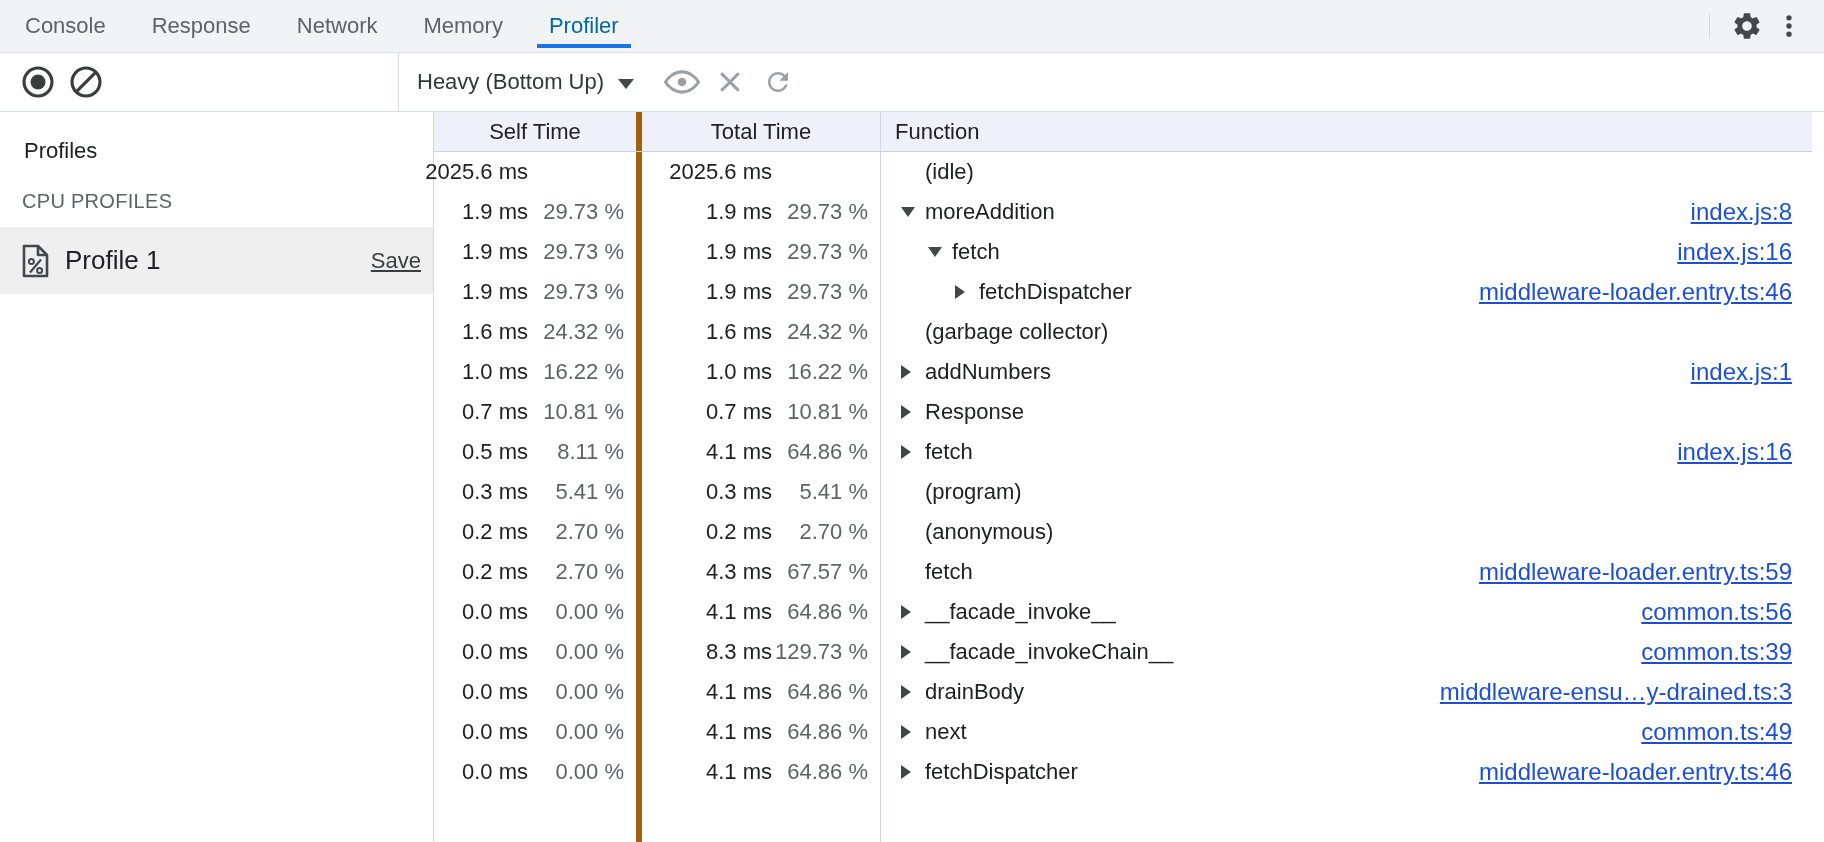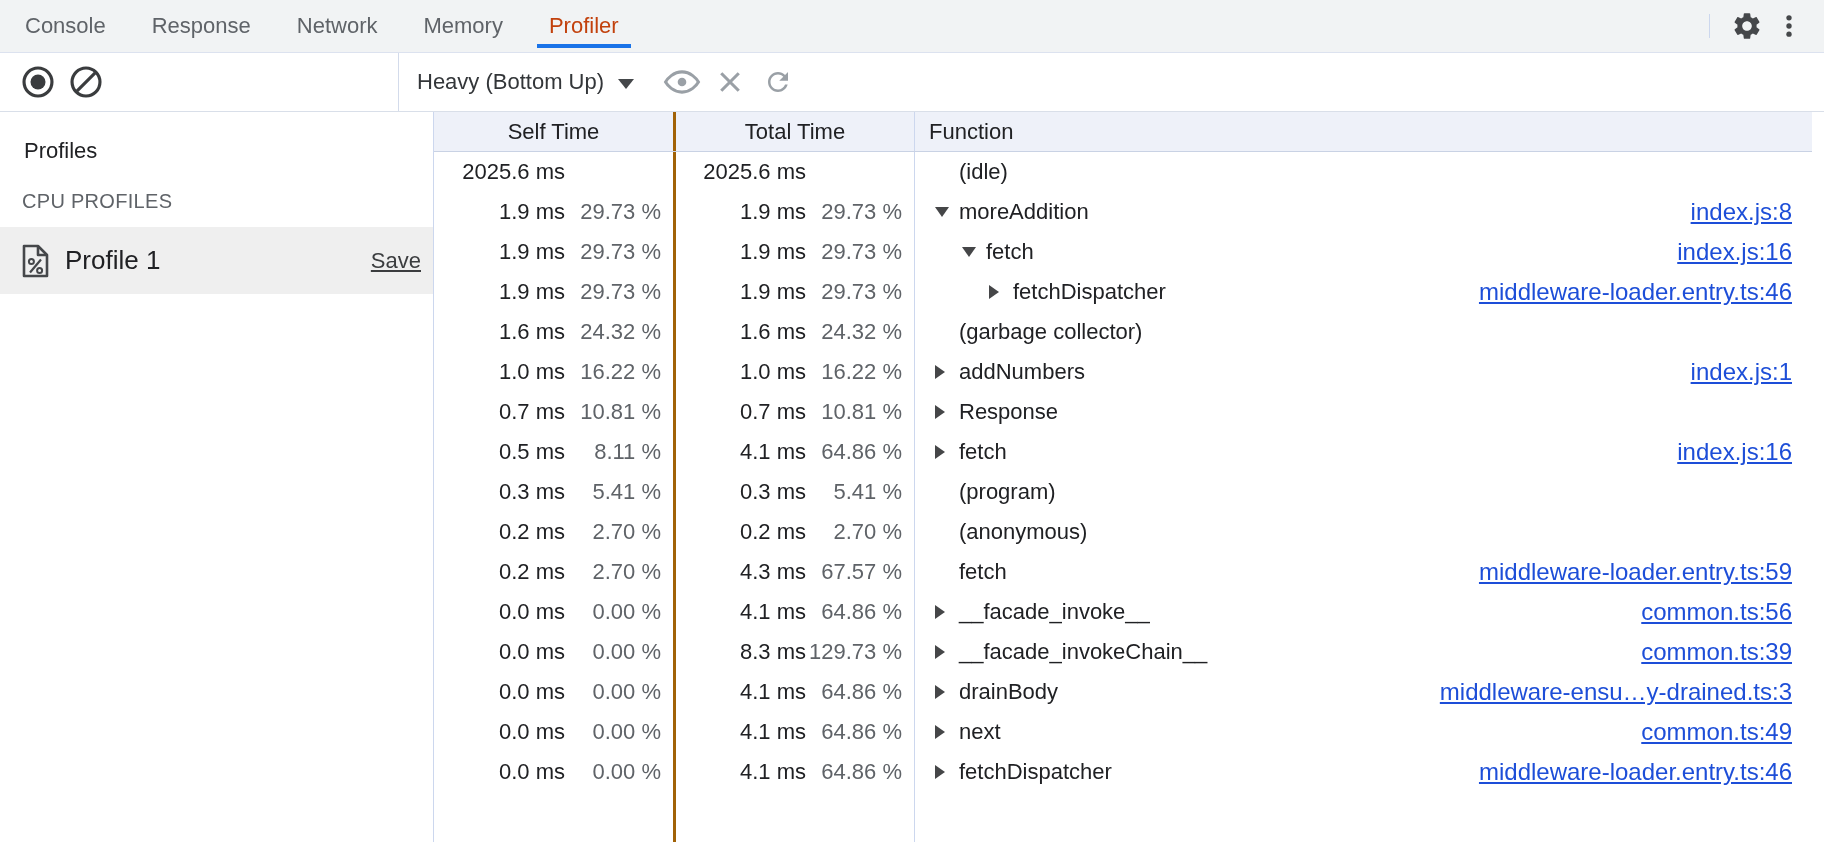--- a/index.html
+++ b/index.html
@@ -5,21 +5,21 @@
   * { margin:0; padding:0; box-sizing:border-box; }
   html,body { width:1824px; height:842px; overflow:hidden; background:#fff;
     font-family:"Liberation Sans","DejaVu Sans",sans-serif; color:#202124; }
   .app { width:1824px; height:842px; display:flex; flex-direction:column; background:#fff; }
 
   
   .tabbar { height:53px; background:#f1f3f4; border-bottom:1px solid #dce2ef;
     display:flex; align-items:stretch; padding-left:2px; flex:none; }
   .tab { position:relative; display:flex; align-items:center; padding:0 12px; margin:4px 11px;
     font-size:22px; color:#5f6368; cursor:default; }
-  .tab.active { color:#c2410c; }
+  .tab.active { color:#0369a1; }
   .tab.active::after { content:""; position:absolute; left:0; right:0; bottom:0; height:4px; background:#1a73e8; }
   .tabbar-right { margin-left:auto; display:flex; align-items:center; padding-right:14px; }
   .tabbar-divider { width:1px; height:24px; background:#ccd7ee; margin-right:16px; }
   .icon-btn { display:flex; align-items:center; justify-content:center; width:42px; height:42px; }
 
   
   .toolbar-row { height:59px; display:flex; flex:none; background:#fff; border-bottom:1px solid #d9dfe9; }
   .toolbar-left { width:399px; flex:none; border-right:1px solid #d3dbeb; display:flex; align-items:center; padding-left:16px; }
   .toolbar-main { flex:1; display:flex; align-items:center; padding-left:18px; }
   .tool-icon { display:flex; align-items:center; justify-content:center; width:44px; height:44px; margin-right:4px; }
@@ -36,21 +36,21 @@
   .sidebar-section { font-size:20px; color:#5f6368; padding:14px 0 14px 22px; letter-spacing:.3px; }
   .profile-item { height:67px; display:flex; align-items:center; padding:0 12px 0 22px; background:#efefef; }
   .profile-item .p-icon { flex:none; margin-right:16px; display:flex; }
   .profile-item .p-label { font-size:26px; color:#202124; flex:1; }
   .profile-item .p-save { font-size:22px; color:#3b3d3f; text-decoration:underline; }
 
   
   .grid { flex:1; display:flex; flex-direction:column; margin-right:12px; min-width:0; }
   .grid-header { height:40px; flex:none; display:flex; background:#eef1f9; border-bottom:1px solid #c9d2e4; }
   .gh-cell { font-size:22px; color:#202124; display:flex; align-items:center; }
-  .col-a { width:242px; flex:none; border-right:3px solid #a16207; }
+  .col-a { width:208px; flex:none; border-right:6px solid #a16207; }
   .col-b { width:239px; flex:none; border-right:1px solid #ccd7ee; }
   .col-c { flex:1; min-width:0; }
   .gh-cell.col-a, .gh-cell.col-b { justify-content:center; }
   .gh-cell.col-c { padding-left:14px; }
 
   .grid-body { flex:1; display:flex; flex-direction:column; min-height:0; }
   .grid-row { height:40px; flex:none; display:flex; }
   .cell-time { display:flex; align-items:center; justify-content:flex-end; }
   .cell-time .ms { font-size:22px; color:#202124; text-align:right; white-space:pre; }
   .cell-time .pct { width:108px; padding-right:12px; font-size:22px; color:#5f6368; text-align:right; flex:none; white-space:pre; }

